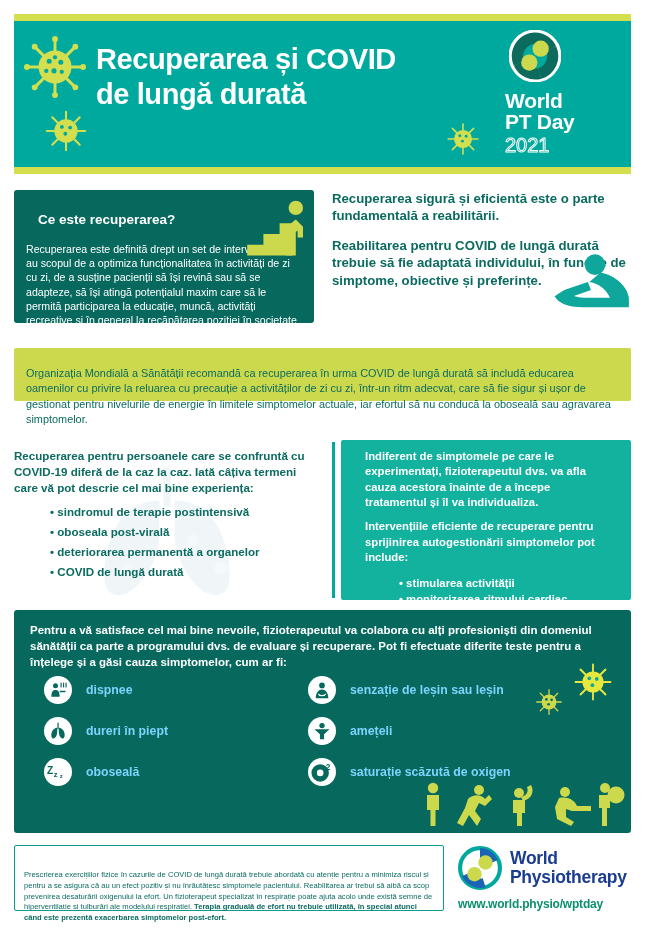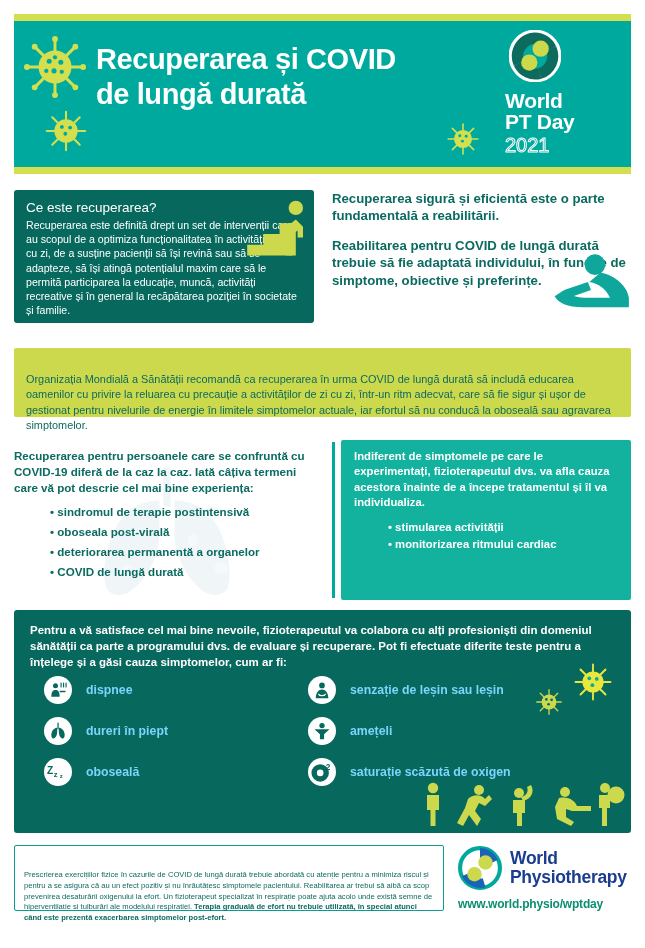--- a/index.html
+++ b/index.html
@@ -30,47 +30,47 @@
   .wptd-text{color:#fff;font-weight:bold;font-size:21px;line-height:1.02;margin-top:4px;letter-spacing:-.3px;}
   .wptd-year{font-size:20px;font-weight:normal;color:#fff;letter-spacing:0px;margin-top:1px;
              -webkit-text-stroke:1px #fff;color:transparent;}
 
   
   .row1{position:absolute;left:14px;top:190px;width:617px;height:143px;}
   .card-dark{
     position:absolute;left:0;top:0;width:300px;height:133px;background:#07695e;
     border-radius:3px;overflow:hidden;color:#fff;
   }
-  .card-dark h2{margin:0;padding:10px 12px 3px 12px;font-size:13.5px;font-weight:normal;color:#ffffff;}
+  .card-dark h2{margin:12px;padding:10px 12px 3px 12px;font-size:13.5px;font-weight:bold;color:#ffffff;}
   .card-dark p{margin:0;padding:0 12px 8px 12px;font-size:10.6px;line-height:1.34;color:#ffffff;}
   .stairs{position:absolute;right:2px;top:8px;width:72px;height:72px;}
 
   .right1{position:absolute;left:318px;top:0;width:299px;}
   .right1 p{margin:0 0 13px 0;font-size:13.2px;line-height:1.30;color:#0b6b60;font-weight:700;}
   .stretchfig{position:absolute;right:0px;top:62px;width:80px;height:60px;}
 
   
   .who{
-    position:absolute;left:14px;top:348px;width:617px;height:69px;background:#cdd94c;
-    border-radius:2px;box-sizing:border-box;padding:24px 12px;
+    position:absolute;left:14px;top:348px;width:617px;height:53px;background:#cdd94c;
+    border-radius:2px;box-sizing:border-box;padding:18px 12px;
   }
   .who p{margin:0;font-size:10.9px;line-height:1.42;color:#0b6b60;}
 
   
   .row2{position:absolute;left:14px;top:440px;width:617px;height:160px;}
   .left2{position:absolute;left:0;top:0;width:305px;height:160px;overflow:hidden;}
   .lungs{position:absolute;left:58px;top:18px;width:190px;height:140px;opacity:.30;}
   .left2 .intro{position:relative;margin:8px 0 0 0;font-size:11.6px;line-height:1.36;font-weight:bold;color:#0b6b60;}
   .left2 ul{position:relative;margin:7px 0 0 0;padding-left:36px;list-style:none;}
   .left2 li{font-size:11.6px;line-height:1.72;color:#0b6b60;font-weight:600;}
   .left2 li:before{content:"• ";}
   .divider{position:absolute;left:318px;top:2px;width:3px;height:156px;background:#00a99d;}
   .right2{
     position:absolute;left:327px;top:0;width:290px;height:160px;background:#12b29f;
-    border-radius:2px;box-sizing:border-box;padding:9px 13px;color:#ffffff;
+    border-radius:2px;box-sizing:border-box;padding:9px 24px;color:#ffffff;
   }
   .right2 p{margin:0 0 9px 0;font-size:11.3px;line-height:1.36;font-weight:600;}
   .right2 ul{margin:0;padding-left:34px;list-style:none;}
   .right2 li{font-size:11.3px;line-height:1.48;font-weight:600;}
   .right2 li:before{content:"• ";}
 
   
   .symp{
     position:absolute;left:14px;top:610px;width:617px;height:223px;background:#07695e;
     border-radius:3px;overflow:hidden;color:#fff;
@@ -269,20 +269,21 @@
         <li>oboseala post-virală</li>
         <li>deteriorarea permanentă a organelor</li>
         <li>COVID de lungă durată</li>
       </ul>
     </div>
 
     <div class="divider"></div>
 
     <div class="right2">
       <p>Indiferent de simptomele pe care le experimentați, fizioterapeutul dvs. va afla cauza acestora înainte de a începe tratamentul și îl va individualiza.</p>
+      <p>Intervențiile eficiente de recuperare pentru sprijinirea autogestionării simptomelor pot include:</p>
       <ul>
         <li>stimularea activității</li>
         <li>monitorizarea ritmului cardiac</li>
       </ul>
     </div>
   </div>
 
   <div class="symp">
     <p class="lead">Pentru a vă satisface cel mai bine nevoile, fizioterapeutul va colabora cu alți profesioniști din domeniul sănătății ca parte a programului dvs. de evaluare și recuperare. Pot fi efectuate diferite teste pentru a înțelege și a găsi cauza simptomelor, cum ar fi:</p>
 

